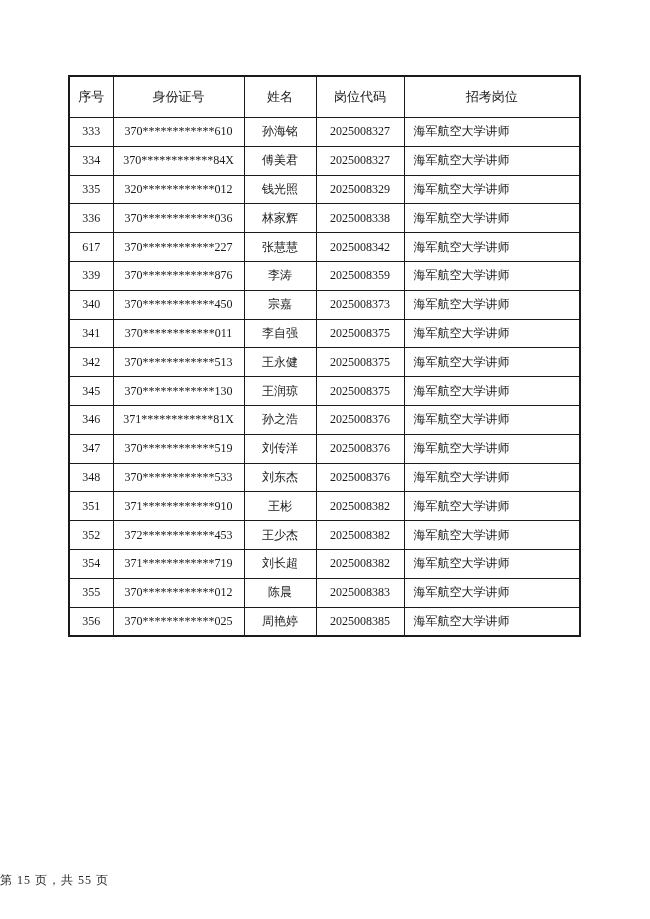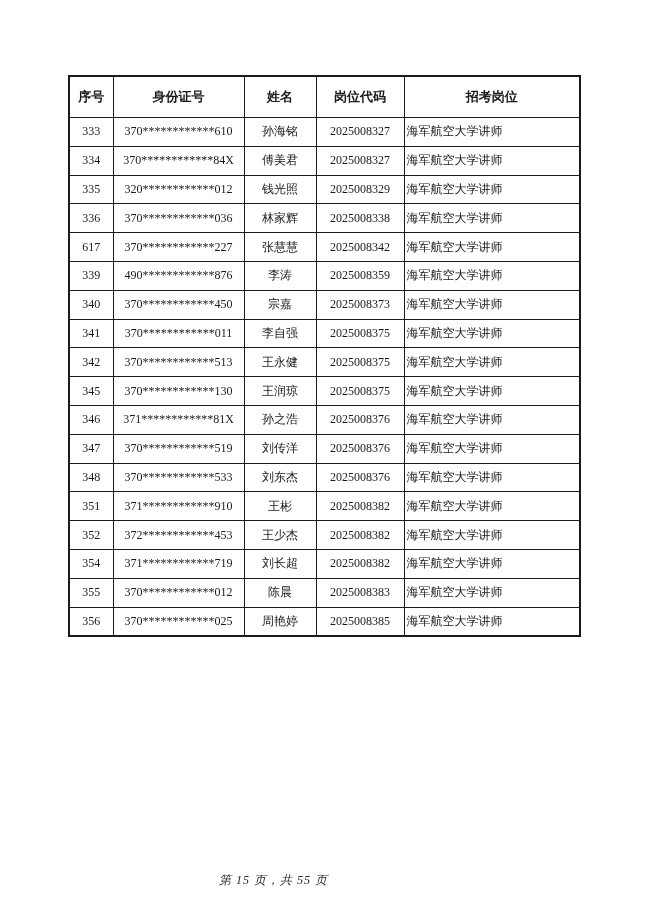--- a/index.html
+++ b/index.html
@@ -30,40 +30,39 @@
     border: 1.5px solid #1a1a1a;
     text-align: center;
     vertical-align: middle;
     font-size: 12px;
     padding: 0;
     overflow: hidden;
     white-space: nowrap;
   }
   table.roster thead th {
     height: 40px;
-    font-weight: bold;
+    font-weight: normal;
     font-size: 13px;
   }
   table.roster tbody td {
     height: 27.8px;
   }
   table.roster tbody td.left {
     text-align: left;
-    padding-left: 2px;
+    padding-left: 9px;
   }
   .footer {
     position: absolute;
     left: 0;
     top: 872px;
     width: 547px;
-    text-align: center;
+    text-align: left;
     font-size: 12px;
     color: #2a2a2a;
     letter-spacing: 1px;
-    font-style: italic;
   }
 </style>
 </head>
 <body>
 
 <div class="page">
   <table class="roster">
     <colgroup>
       <col style="width:44px">
       <col style="width:131px">
@@ -111,21 +110,21 @@
         </tr>
         <tr>
           <td>617</td>
           <td>370************227</td>
           <td>张慧慧</td>
           <td>2025008342</td>
           <td class="left">海军航空大学讲师</td>
         </tr>
         <tr>
           <td>339</td>
-          <td>490************876</td>
+          <td>370************876</td>
           <td>李涛</td>
           <td>2025008359</td>
           <td class="left">海军航空大学讲师</td>
         </tr>
         <tr>
           <td>340</td>
           <td>370************450</td>
           <td>宗嘉</td>
           <td>2025008373</td>
           <td class="left">海军航空大学讲师</td>

